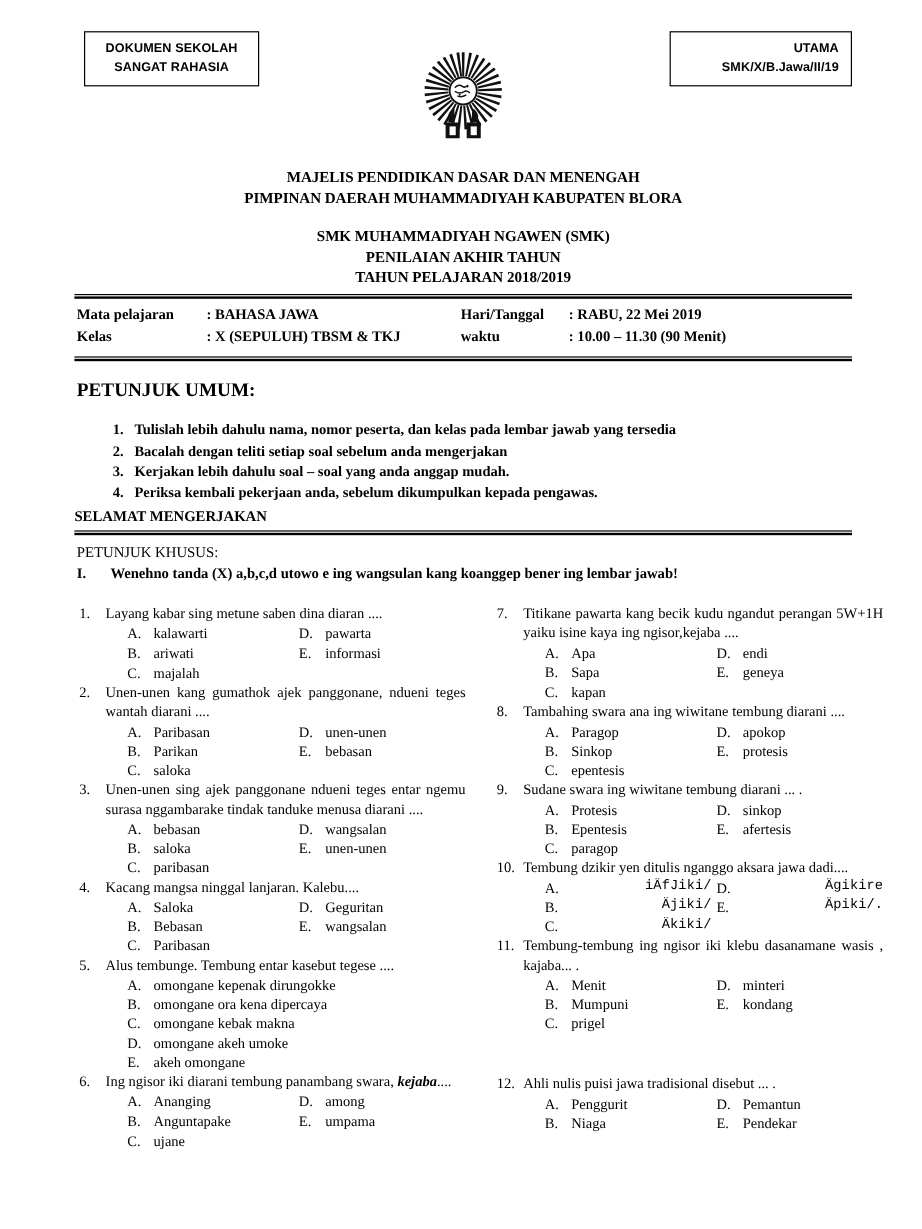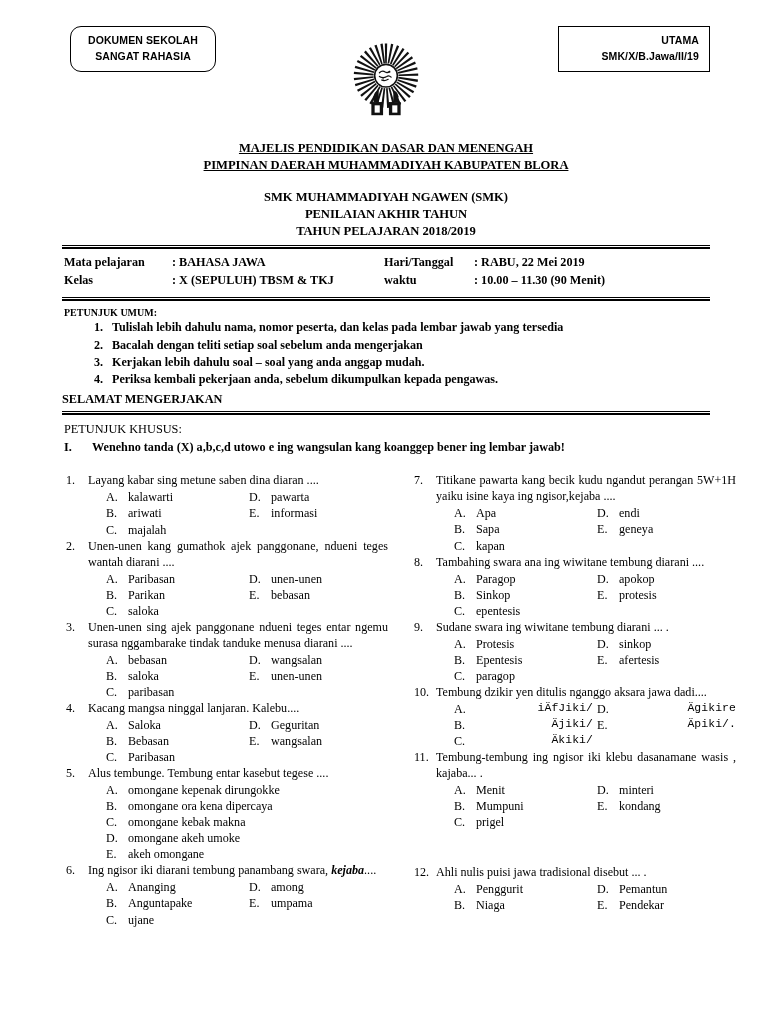--- a/index.html
+++ b/index.html
@@ -33,21 +33,21 @@
     border: 1.3px solid #000;
     padding: 5px 10px 6px;
     font-family: "Liberation Sans", "DejaVu Sans", sans-serif;
     font-weight: bold;
     font-size: 10.5px;
     line-height: 1.55;
     text-align: center;
     letter-spacing: 0.1px;
     white-space: nowrap;
   }
-  .corner-box.left { left: 8px; width: 124px; border-radius: 11px; }
+  .corner-box.left { left: 8px; width: 124px; }
   .corner-box.right { right: 0px; width: 130px; text-align: right; }
 
   .logo-wrap {
     position: absolute;
     left: 0; right: 0;
     top: 22px;
     display: flex;
     justify-content: center;
   }
   .logo {
@@ -55,21 +55,20 @@
     height: 82px;
   }
 
   
   .org-head {
     text-align: center;
     font-weight: bold;
     font-size: 12.6px;
     line-height: 1.33;
     letter-spacing: -0.05px;
-    text-decoration: underline;
   }
   .exam-head {
     text-align: center;
     font-weight: bold;
     font-size: 12.6px;
     line-height: 1.33;
     margin-top: 16px;
     letter-spacing: -0.05px;
   }
 
@@ -91,26 +90,26 @@
     font-weight: bold;
     font-size: 12.2px;
     line-height: 1.45;
     padding: 5px 0 3px 2px;
   }
   .info div { white-space: nowrap; }
 
   
   .sec-title {
     font-weight: bold;
-    font-size: 10px;
-    padding-top: 6px;
+    font-size: 16px;
+    padding-top: 16px;
     padding-left: 2px;
   }
   ol.umum {
-    margin: 1px 0 0 0;
+    margin: 15px 0 0 0;
     padding-left: 44px;
     font-weight: bold;
     font-size: 12.1px;
     line-height: 1.44;
   }
   ol.umum li { padding-left: 6px; }
   .selamat {
     font-weight: bold;
     font-size: 12.3px;
     margin-top: 3px;

